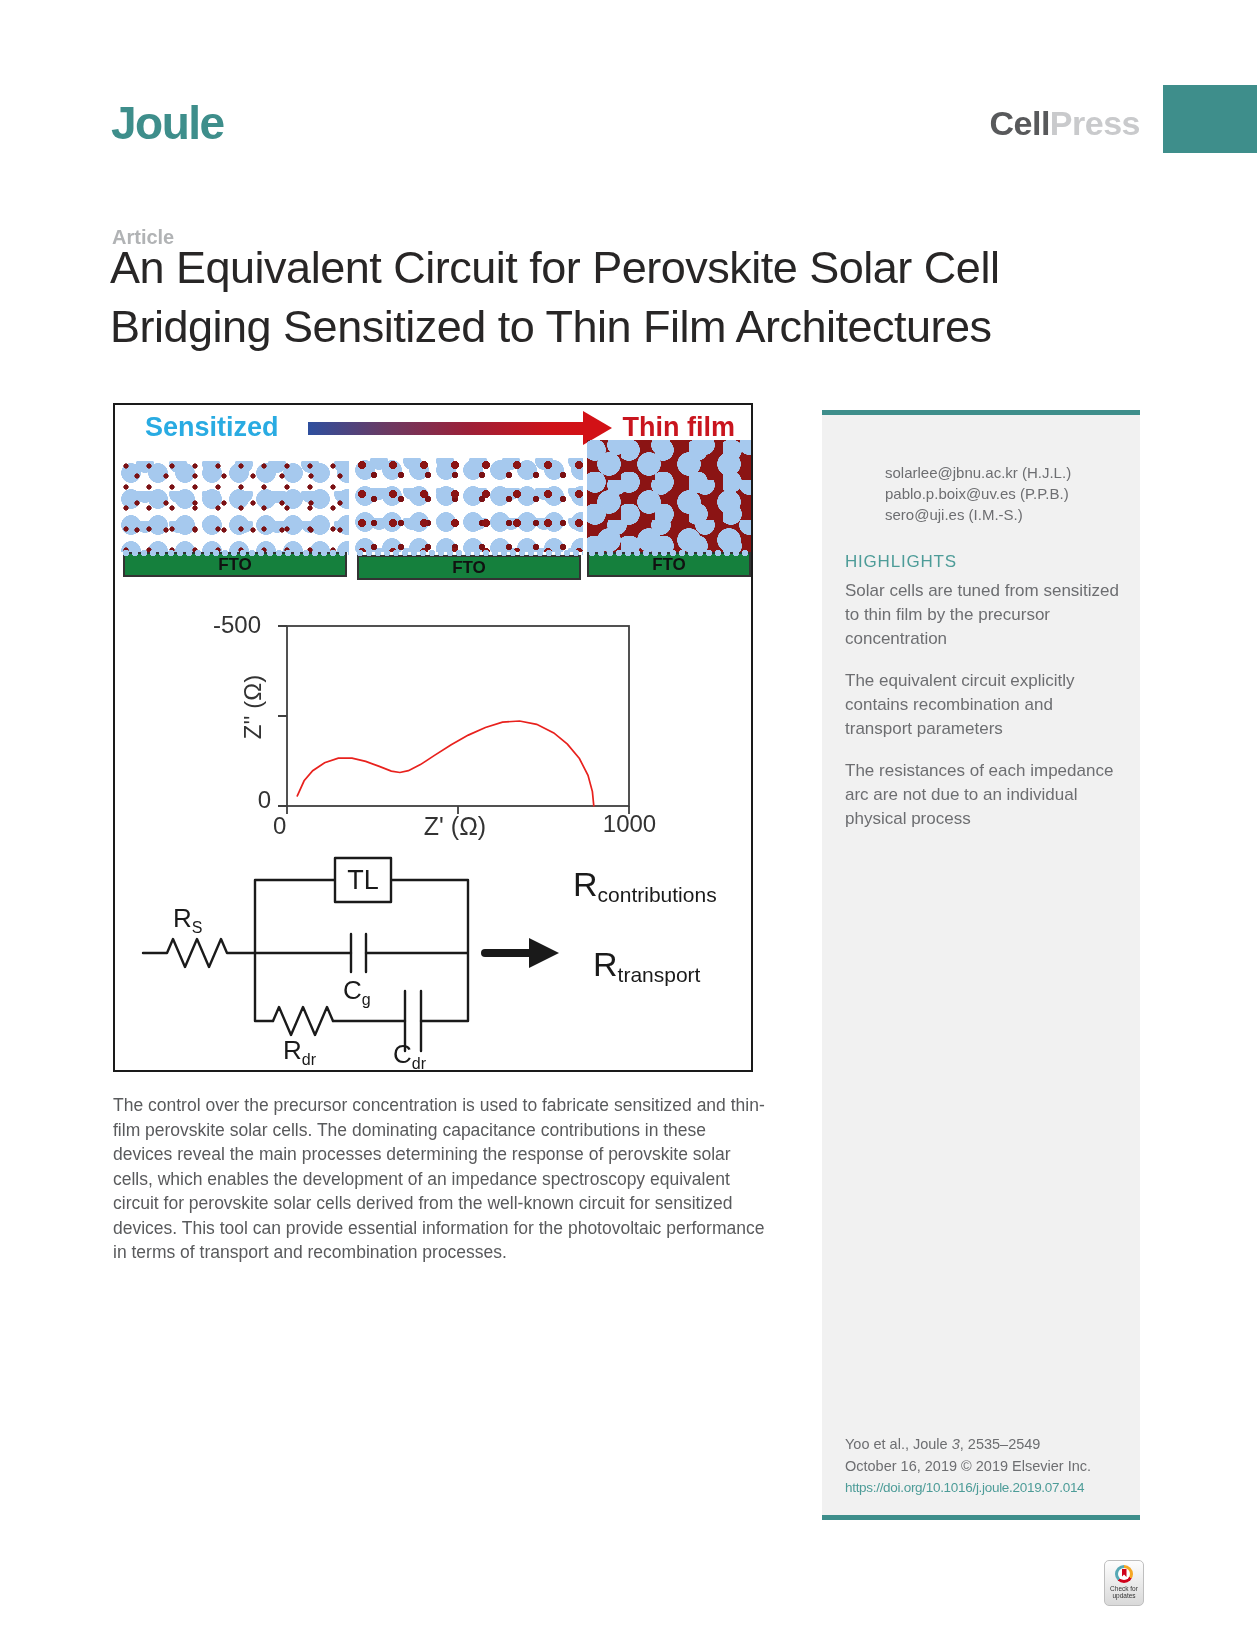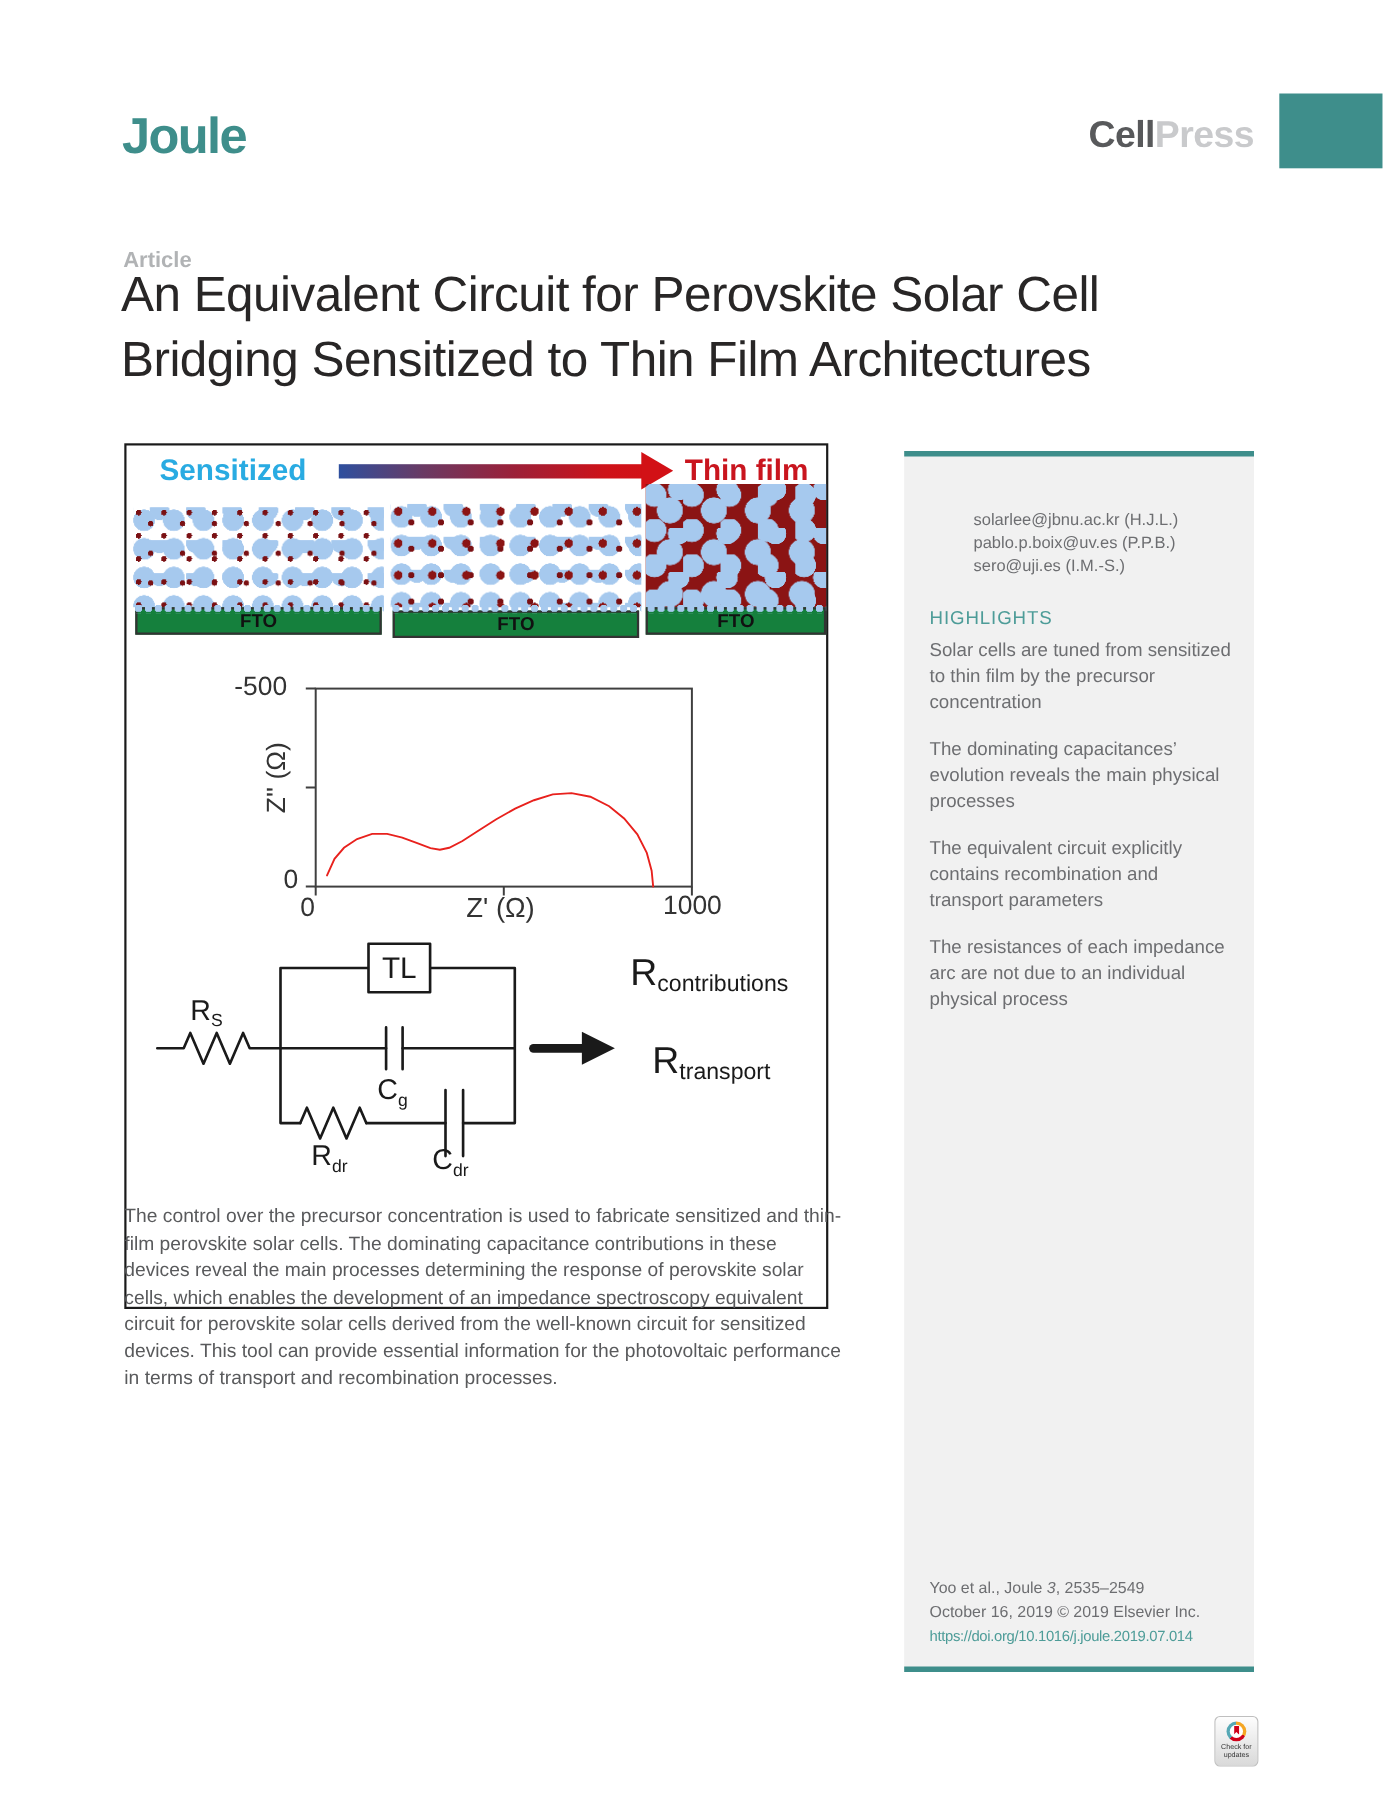--- a/index.html
+++ b/index.html
@@ -14,21 +14,21 @@
   .cellpress { top:104px; right:117px; font-size:34px; font-weight:bold; letter-spacing:-0.5px; }
   .cellpress .cp-bold { color:#58595B; }
   .cellpress .cp-light { color:#C9CACC; }
   .teal-block { left:1163px; top:85px; width:94px; height:68px; background:#3E8E8B; }
 
   .kicker { left:112px; top:199px; font-size:20px; font-weight:bold; color:#B1B3B5;margin-top:27px; }
   .title { left:110px; top:238px; width:1060px; font-size:45px; font-weight:300;
            color:#28262​6; color:#282626; line-height:59px; letter-spacing:-0.5px; }
 
   
-  .figure { left:113px; top:403px; width:640px; height:787px;
+  .figure { left:113px; top:403px; width:640px; height:669px;
             border:2px solid #1A1A1A; background:#fff; }
   .sens-label { left:30px; top:7px; font-size:27px; font-weight:bold; color:#29ABE2; }
   .thin-label { right:16px; top:7px; font-size:27px; font-weight:bold; color:#C9151E; }
   .grad-arrow-shaft { left:193px; top:17px; width:276px; height:13px;
      background:linear-gradient(90deg,#2E4F9E 0%,#6A3A63 28%,#9C2038 58%,#CE1219 88%,#D21116 100%); }
   .grad-arrow-head { left:468px; top:6px; width:0; height:0;
      border-top:17px solid transparent; border-bottom:17px solid transparent;
      border-left:29px solid #D21116; }
 
   .blobs { position:absolute; }
@@ -178,21 +178,20 @@
 <div class="abs summary">The control over the precursor concentration is used to fabricate sensitized and thin-film perovskite solar cells. The dominating capacitance contributions in these devices reveal the main processes determining the response of perovskite solar cells, which enables the development of an impedance spectroscopy equivalent circuit for perovskite solar cells derived from the well-known circuit for sensitized devices. This tool can provide essential information for the photovoltaic performance in terms of transport and recombination processes.</div>
 
 <div class="abs sidebar">
   <div class="emails">
     <div>solarlee@jbnu.ac.kr (H.J.L.)</div>
     <div>pablo.p.boix@uv.es (P.P.B.)</div>
     <div>sero@uji.es (I.M.-S.)</div>
   </div>
   <div class="hl-title">HIGHLIGHTS</div>
   <div class="hl-item">Solar cells are tuned from sensitized to thin film by the precursor concentration</div>
-  <div class="hl-item">The dominating capacitances’ evolution reveals the main physical processes</div>
   <div class="hl-item">The equivalent circuit explicitly contains recombination and transport parameters</div>
   <div class="hl-item">The resistances of each impedance arc are not due to an individual physical process</div>
   <div class="sb-spacer"></div>
   <div class="citation">
     <div>
       <span>Yoo et al., Joule </span><span class="vol">3</span><span>, 2535–2549</span>
     </div>
     <div>October 16, 2019 © 2019 Elsevier Inc.</div>
     <div class="doi">https://doi.org/10.1016/j.joule.2019.07.014</div>
   </div>

